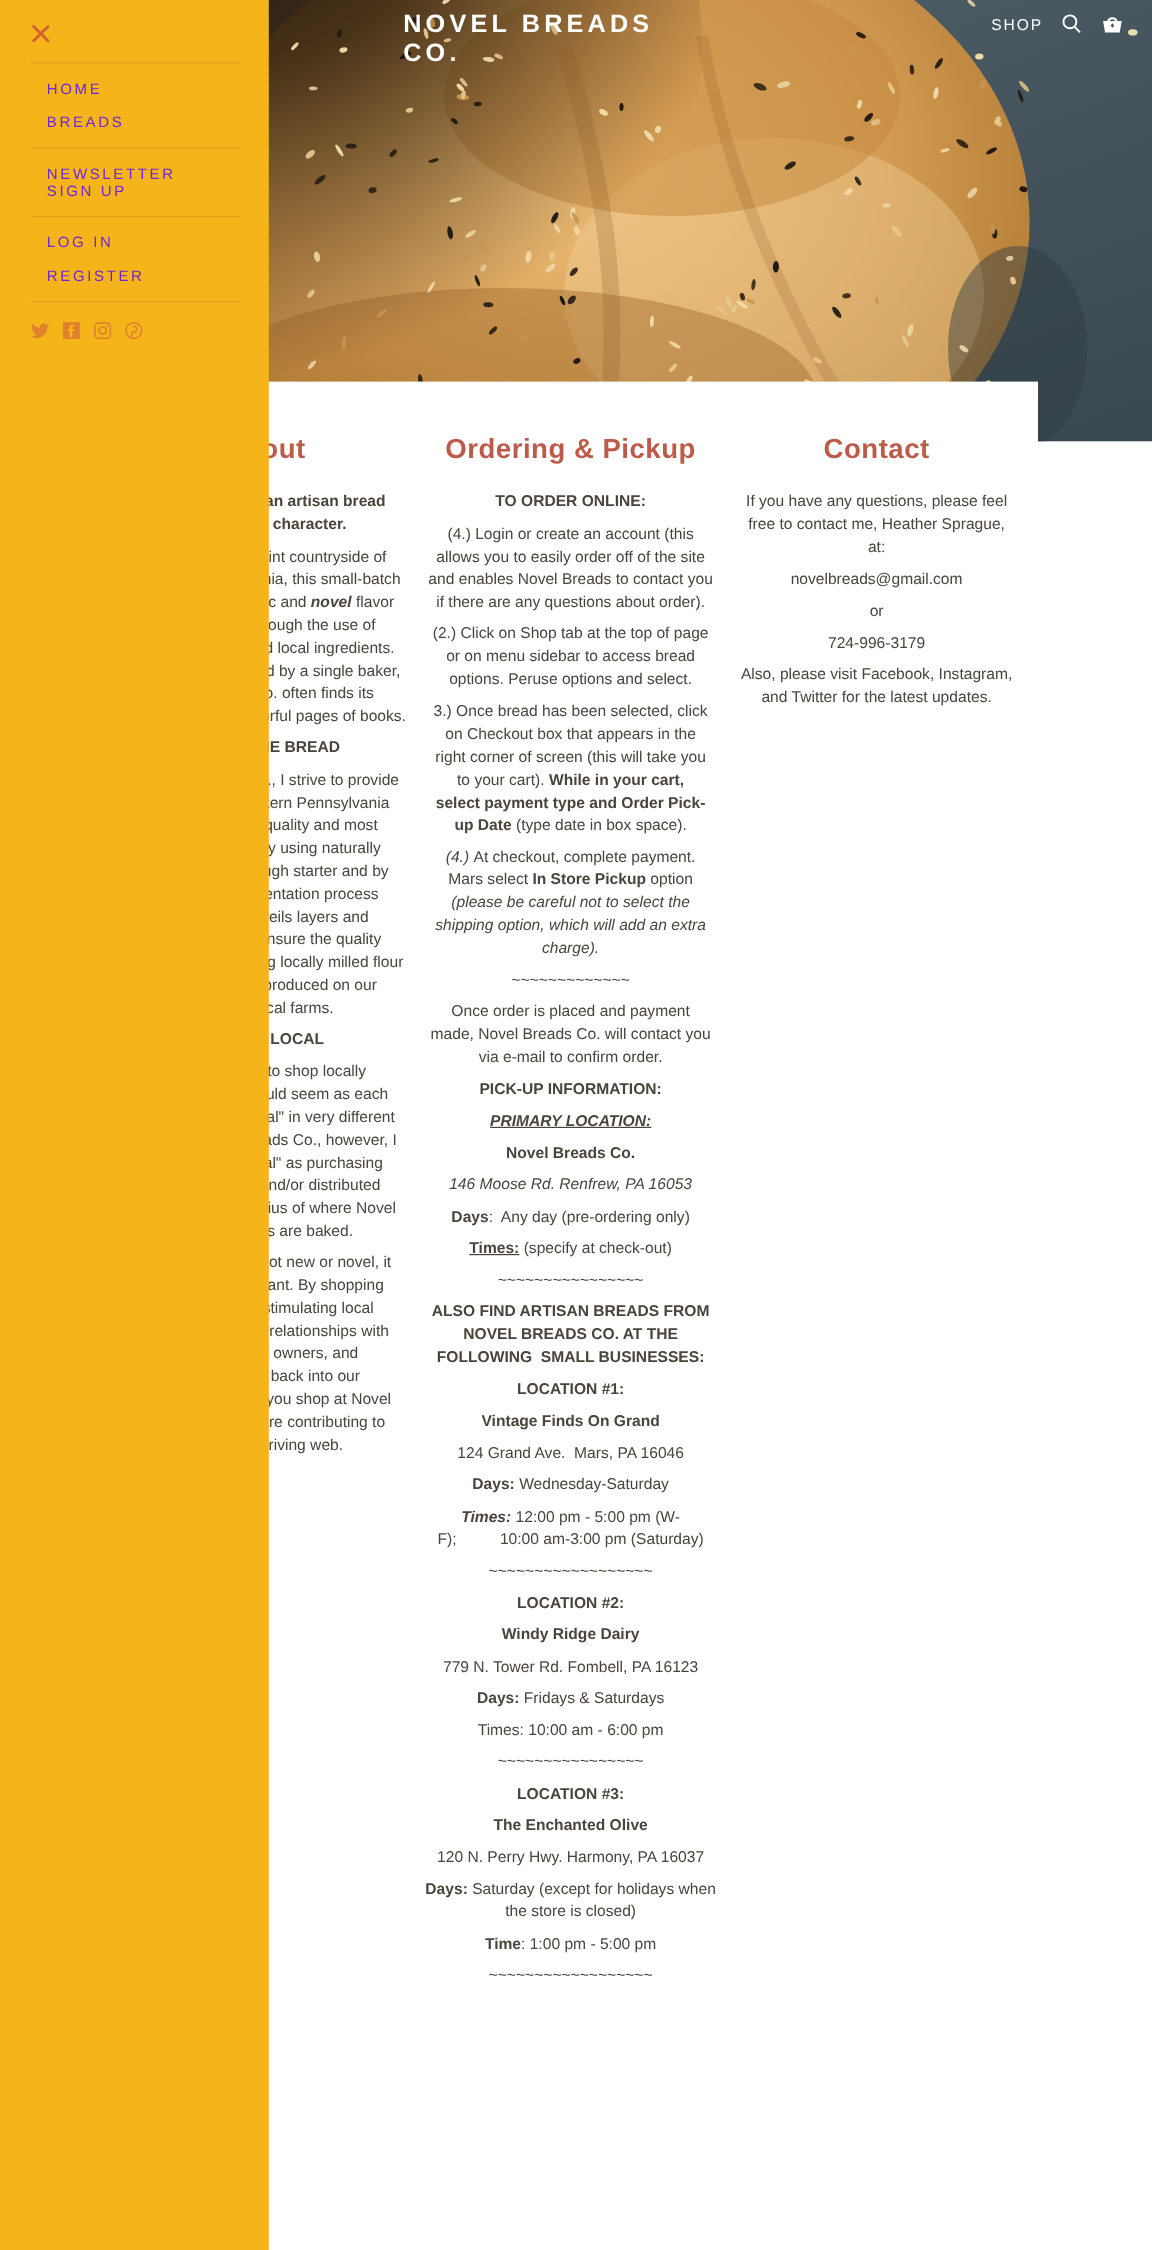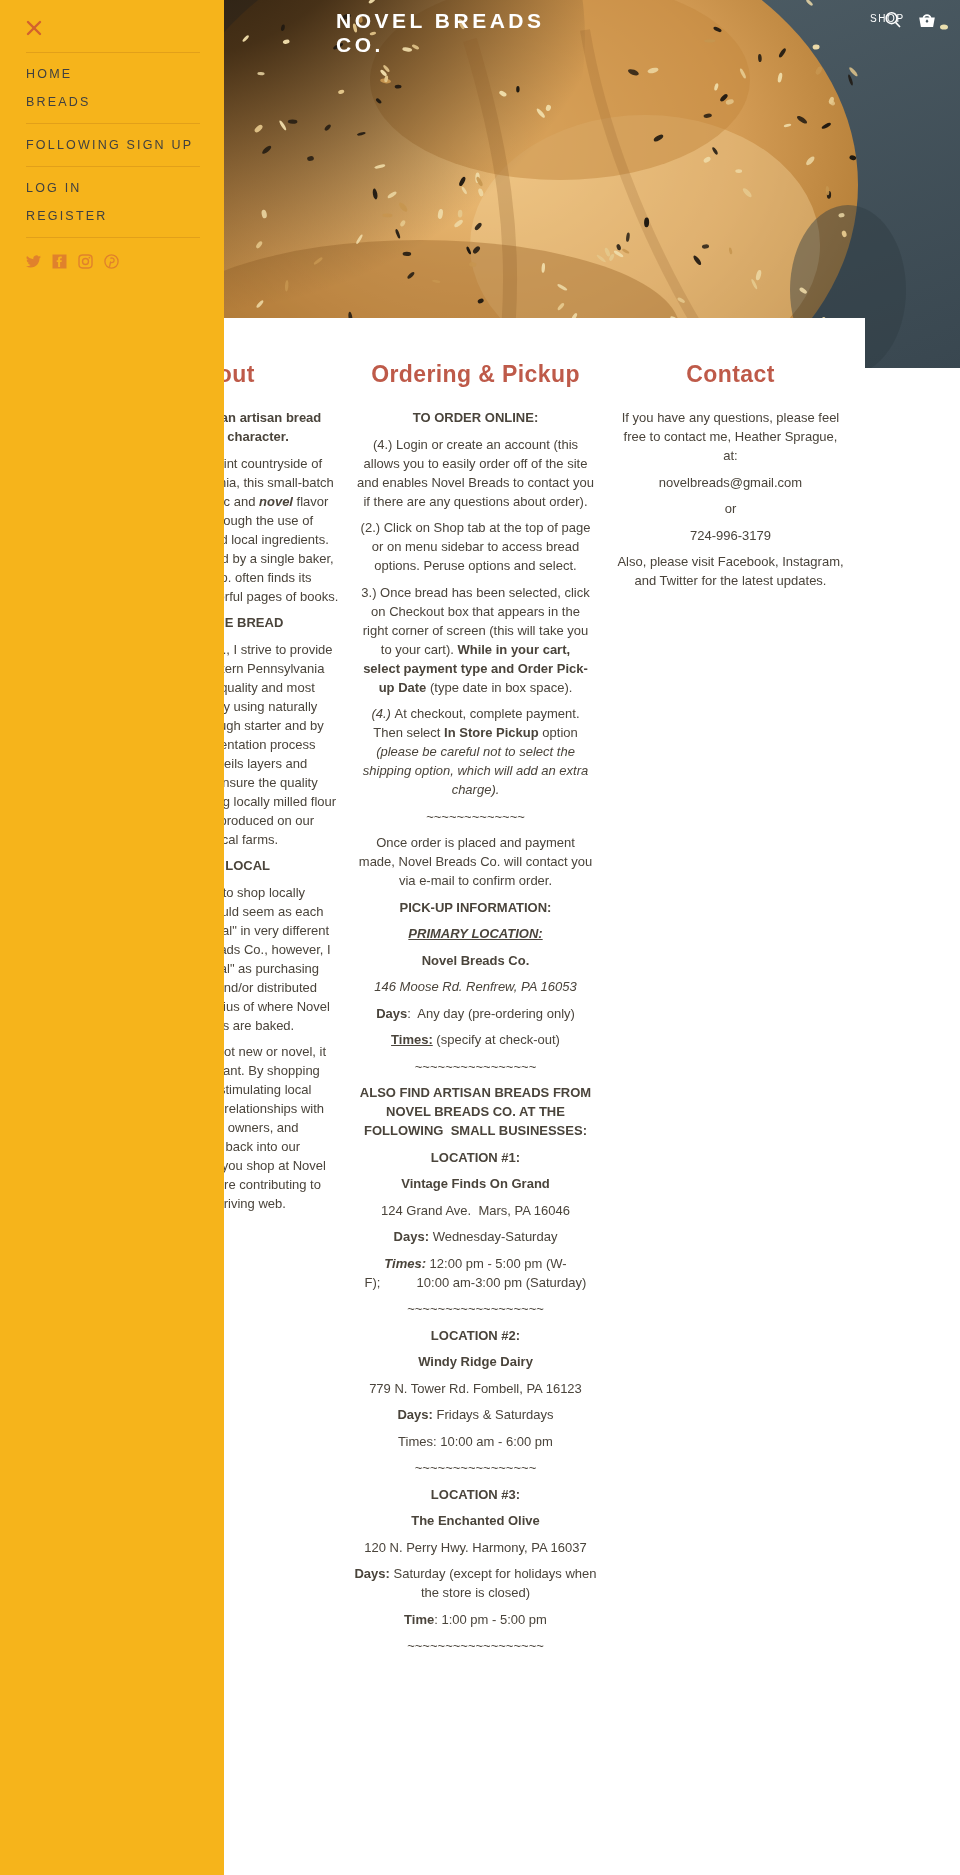--- a/index.html
+++ b/index.html
@@ -6,21 +6,21 @@
   body{font-family:"Liberation Sans",sans-serif;width:960px;}
   .page{position:relative;width:960px;height:1875px;overflow:hidden;background:#fff;}
 
   
   .hero{position:absolute;left:0;top:0;width:960px;height:368px;z-index:1;}
 
   
   .hero-header{position:absolute;left:0;top:0;width:960px;height:60px;z-index:5;}
   .site-title{position:absolute;left:336px;top:9px;width:260px;color:#fff;font-weight:bold;
     font-size:21px;line-height:24px;letter-spacing:3.5px;text-decoration:none;cursor:pointer;}
-  .shop-link{position:absolute;left:870px;top:13px;color:#fff;font-size:10px;letter-spacing:1.6px;
+  .shop-link{position:absolute;left:826px;top:13px;color:#fff;font-size:13px;letter-spacing:1.6px;
     text-decoration:none;cursor:pointer;}
   .icon-btn{position:absolute;top:10px;width:20px;height:20px;cursor:pointer;}
   .icon-search{left:883px;}
   .icon-cart{left:917px;}
 
   
   .content-box{position:absolute;left:188px;top:318px;width:677px;height:1557px;background:#fff;z-index:6;}
 
   
   .columns{position:absolute;left:93px;top:318px;width:766px;padding-top:42px;display:flex;z-index:8;}
@@ -29,22 +29,22 @@
   .col p{margin:7.5px 0;white-space:pre-wrap;}
   .col .b{font-weight:bold;}
   .col .i{font-style:italic;}
   .col .u{text-decoration:underline;}
 
   
   .sidebar{position:absolute;left:0;top:0;width:224px;height:1875px;background:#F6B41B;z-index:30;box-sizing:border-box;}
   .sidebar-inner{padding:20px 24px 0 26px;}
   .close-btn{background:none;border:none;padding:0;margin:0 0 2px 0;cursor:pointer;display:block;}
   .side-divider{border:none;border-top:1px solid #E2A019;margin:13px 0;}
-  .side-link{display:block;color:#404040;font-size:12.5px;letter-spacing:2.2px;text-decoration:none;
-    margin:14px 0;cursor:pointer;}
+  .side-link{display:block;color:#6d28d9;font-size:12.5px;letter-spacing:2.2px;text-decoration:none;
+    margin:14px 13px;cursor:pointer;}
   .side-group{margin:2px 0;}
   .social-row{display:flex;gap:11px;margin-top:16px;align-items:center;}
   .social-row a{display:block;width:15px;height:15px;cursor:pointer;}
 </style>
 </head>
 <body>
 
 <div class="page">
 
   <svg class="hero" viewBox="0 0 960 368" preserveAspectRatio="none" aria-hidden="true">
@@ -271,21 +271,21 @@
           <p><span>(2.) Click on Shop tab at the top of page
 or on menu sidebar to access bread
 options. Peruse options and select.</span></p>
           <p><span>3.) Once bread has been selected, click
 on Checkout box that appears in the
 right corner of screen (this will take you
 to your cart). </span><span class="b">While in your cart,
 select payment type and Order Pick-
 up Date </span><span>(type date in box space).</span></p>
           <p><span class="i">(4.) </span><span>At checkout, complete payment.
-Then select </span><span class="b">In Store Pickup</span><span> option
+Mars select </span><span class="b">In Store Pickup</span><span> option
 </span><span class="i">(please be careful not to select the
 shipping option, which will add an extra
 charge).</span></p>
           <p><span>~~~~~~~~~~~~~</span></p>
           <p><span>Once order is placed and payment
 made, Novel Breads Co. will contact you
 via e-mail to confirm order.</span></p>
           <p><span class="b">PICK-UP INFORMATION:</span></p>
           <p><span class="b i u">PRIMARY LOCATION:</span></p>
           <p><span class="b">Novel Breads Co.</span></p>
@@ -346,21 +346,21 @@
 
       <hr class="side-divider">
 
       <nav class="side-group">
         <a class="side-link">HOME</a>
         <a class="side-link">BREADS</a>
       </nav>
 
       <hr class="side-divider">
 
-      <a class="side-link">FOLLOWING SIGN UP</a>
+      <a class="side-link">NEWSLETTER SIGN UP</a>
 
       <hr class="side-divider">
 
       <nav class="side-group">
         <a class="side-link">LOG IN</a>
         <a class="side-link">REGISTER</a>
       </nav>
 
       <hr class="side-divider">
 

